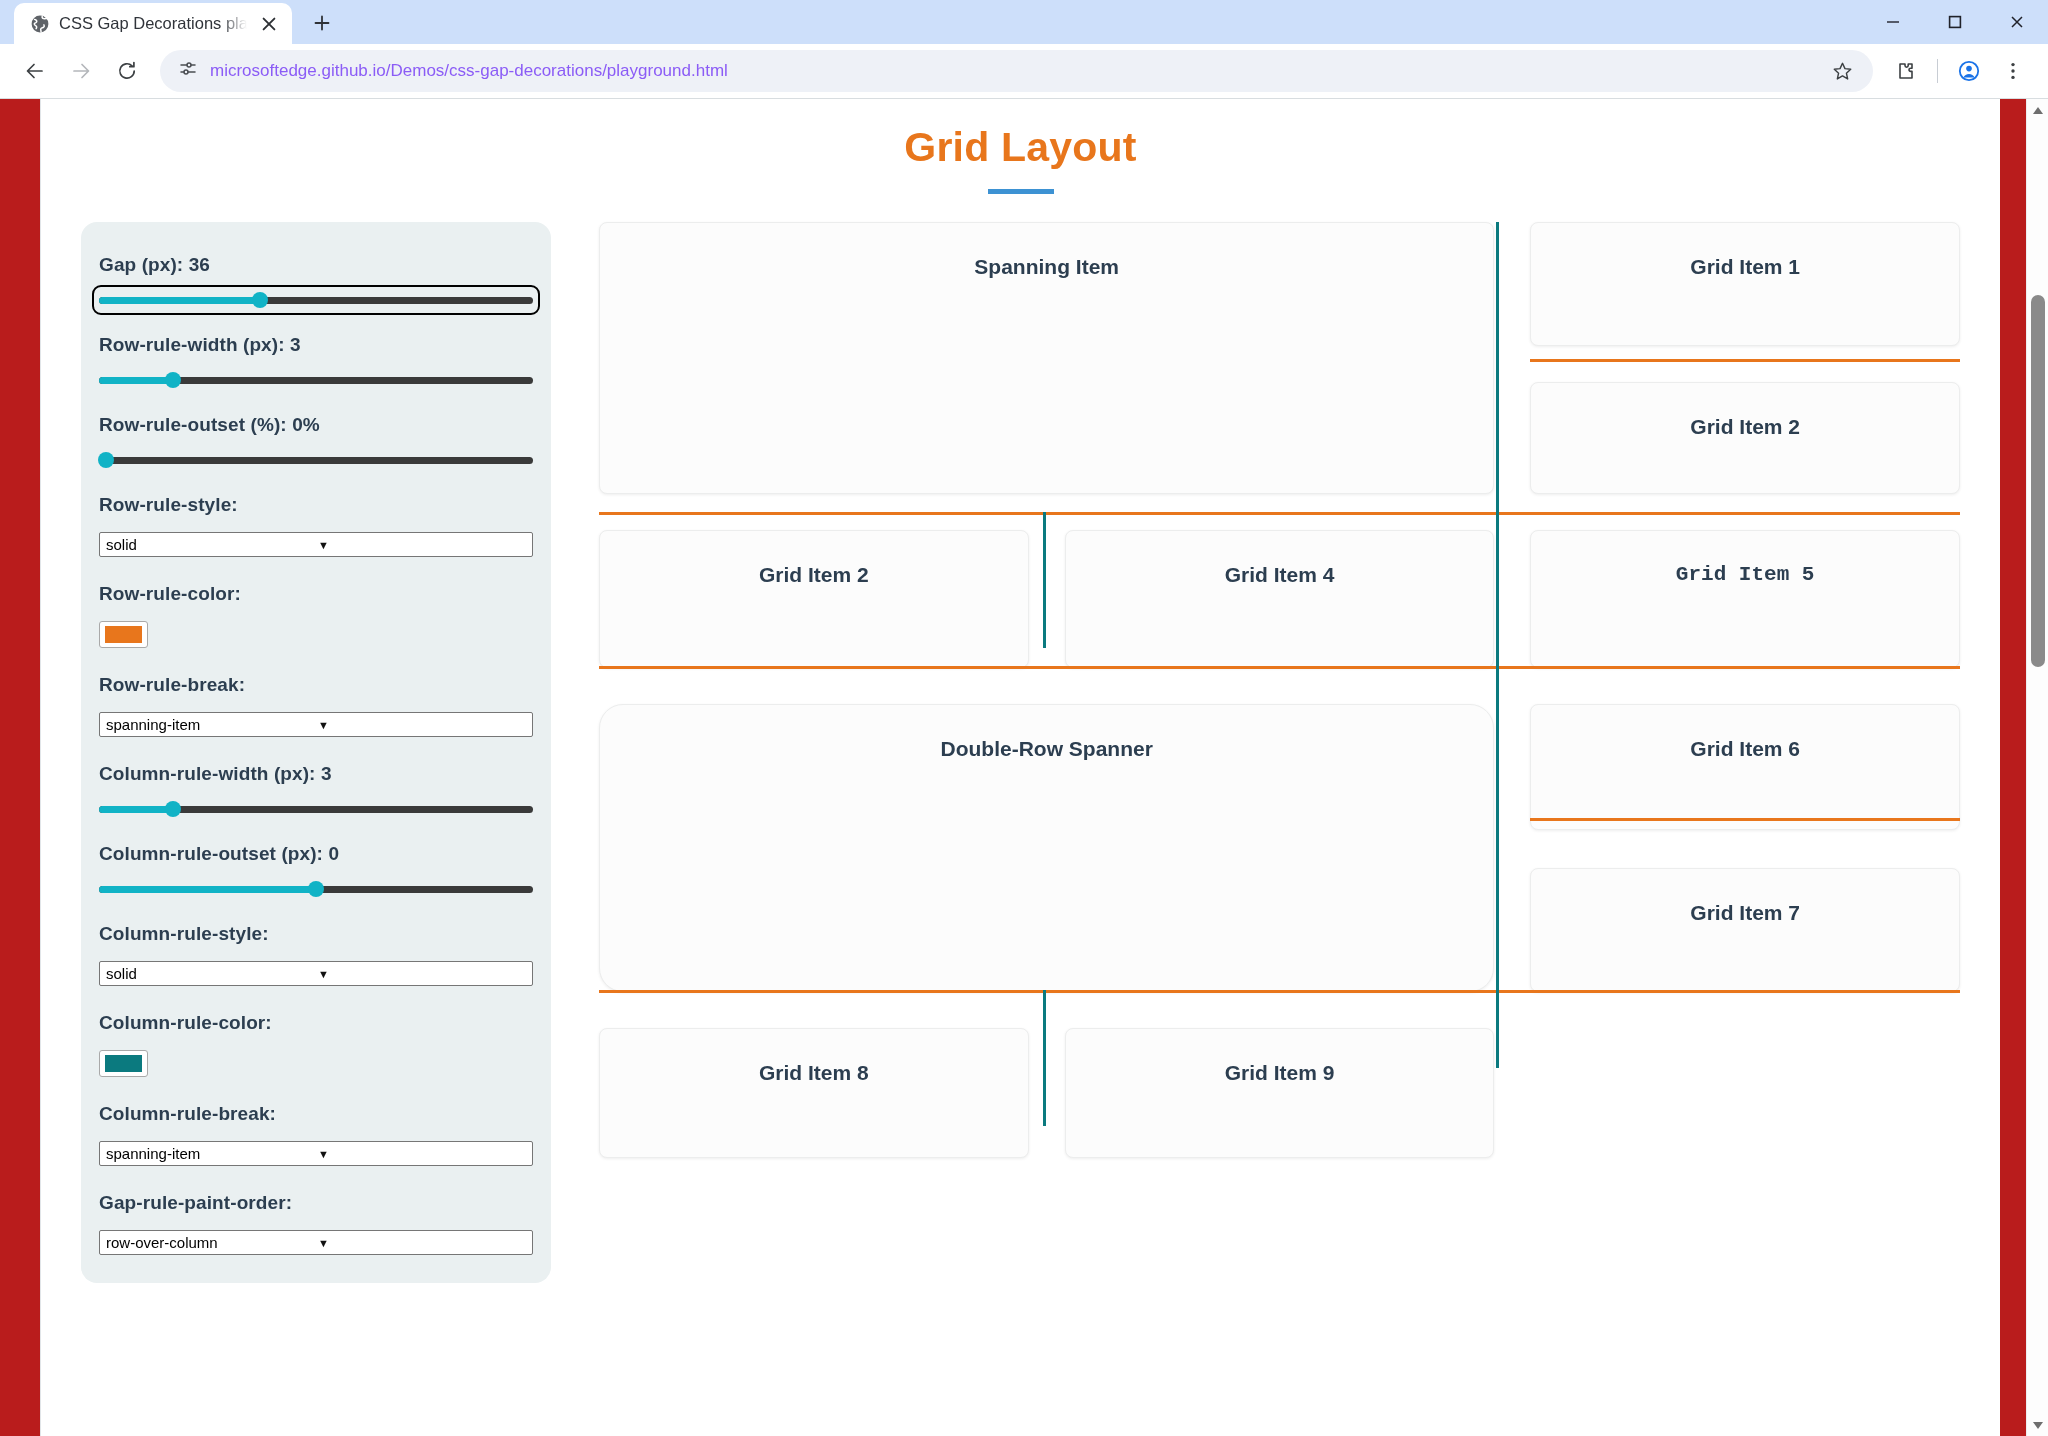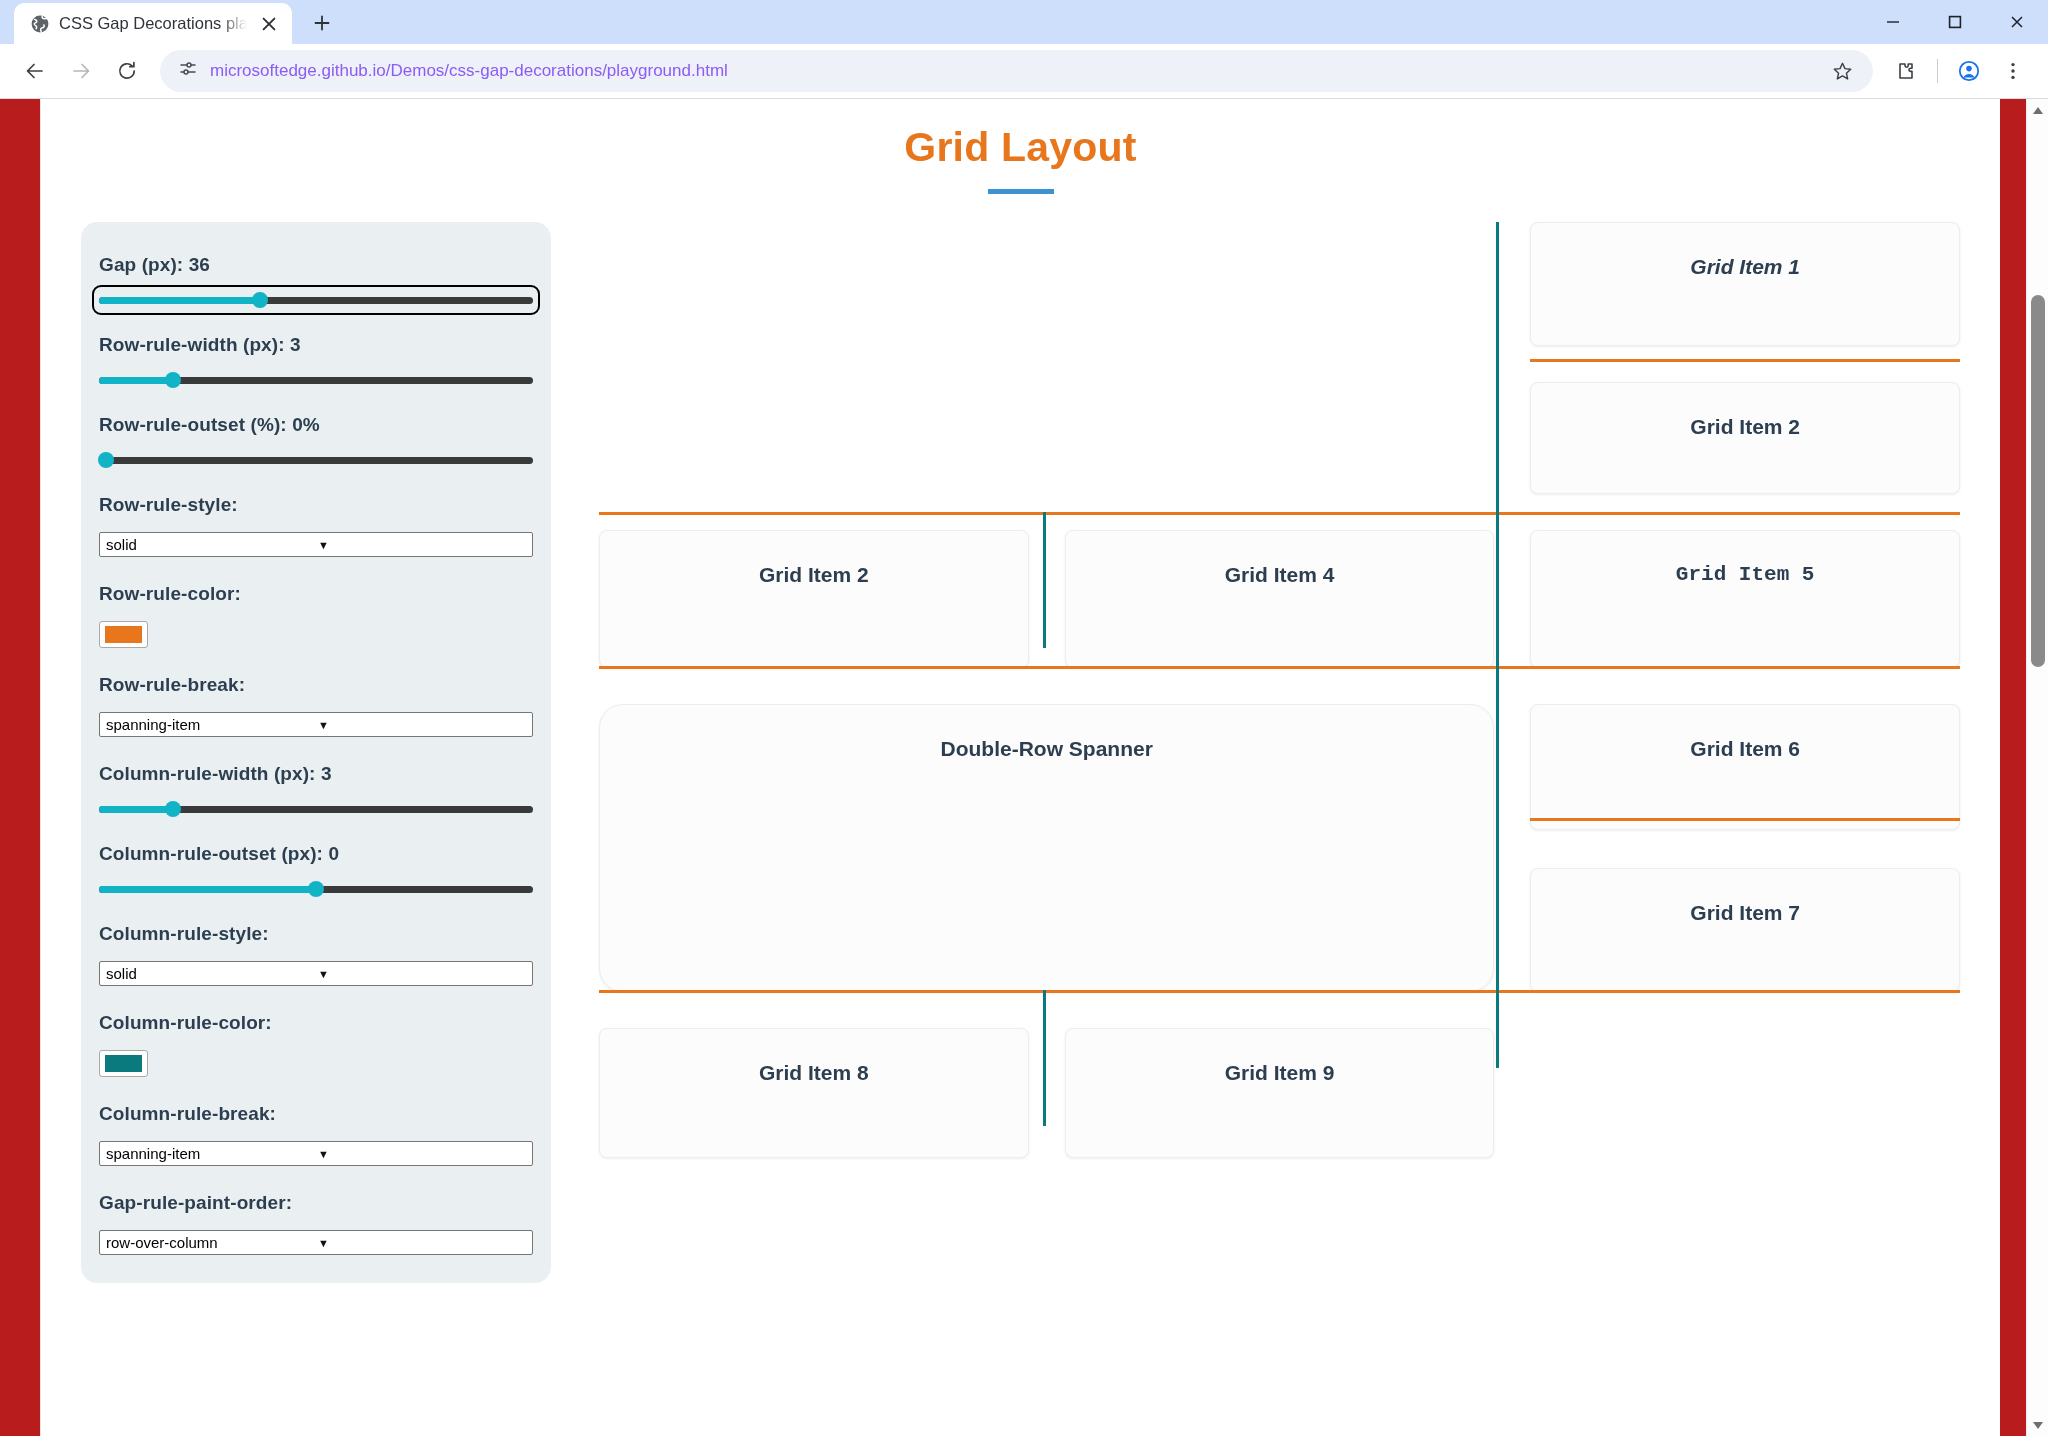--- a/index.html
+++ b/index.html
@@ -157,21 +157,21 @@
     background: #fcfcfc;
     border: 1px solid #eceded;
     border-radius: 8px;
     box-shadow: 0 1px 3px rgba(0,0,0,.07);
     display: flex; justify-content: center;
     padding-top: 32px;
     font-size: 21px; font-weight: bold; color: #2c3e50;
   }
 
   .sp-item   { grid-column: 1 / 3; grid-row: 1 / 2; }
-  .gi1       { grid-column: 3 / 4; grid-row: 1 / 2; height: 124px; font-style: italic; }
+  .gi1       { grid-column: 3 / 4; grid-row: 1 / 2; height: 124px; }
   .gi2       { grid-column: 3 / 4; grid-row: 1 / 2; align-self: end; height: 112px; }
   .gi3       { grid-column: 1 / 2; grid-row: 2 / 3; }
   .gi4       { grid-column: 2 / 3; grid-row: 2 / 3; }
   .gi5       { grid-column: 3 / 4; grid-row: 2 / 3; font-family: Liberation Mono, monospace; }
   .dbl       { grid-column: 1 / 3; grid-row: 3 / 4; border-radius: 24px; }
   .gi6       { grid-column: 3 / 4; grid-row: 3 / 4; height: 126px; }
   .gi7       { grid-column: 3 / 4; grid-row: 3 / 4; align-self: end; height: 124px; }
   .gi8       { grid-column: 1 / 2; grid-row: 4 / 5; }
   .gi9       { grid-column: 2 / 3; grid-row: 4 / 5; }
 
@@ -410,20 +410,23 @@
                 <span>row-over-column</span>
                 <span class="select-arrow">▼</span>
               </div>
             </div>
 
           </div>
 
           <div class="grid-demo">
             <div class="grid">
 
+              <div class="cell sp-item">
+                <span>Spanning Item</span>
+              </div>
 
               <div class="cell gi1">
                 <span>Grid Item 1</span>
               </div>
               <div class="cell gi2">
                 <span>Grid Item 2</span>
               </div>
 
               <div class="cell gi3">
                 <span>Grid Item 2</span>

